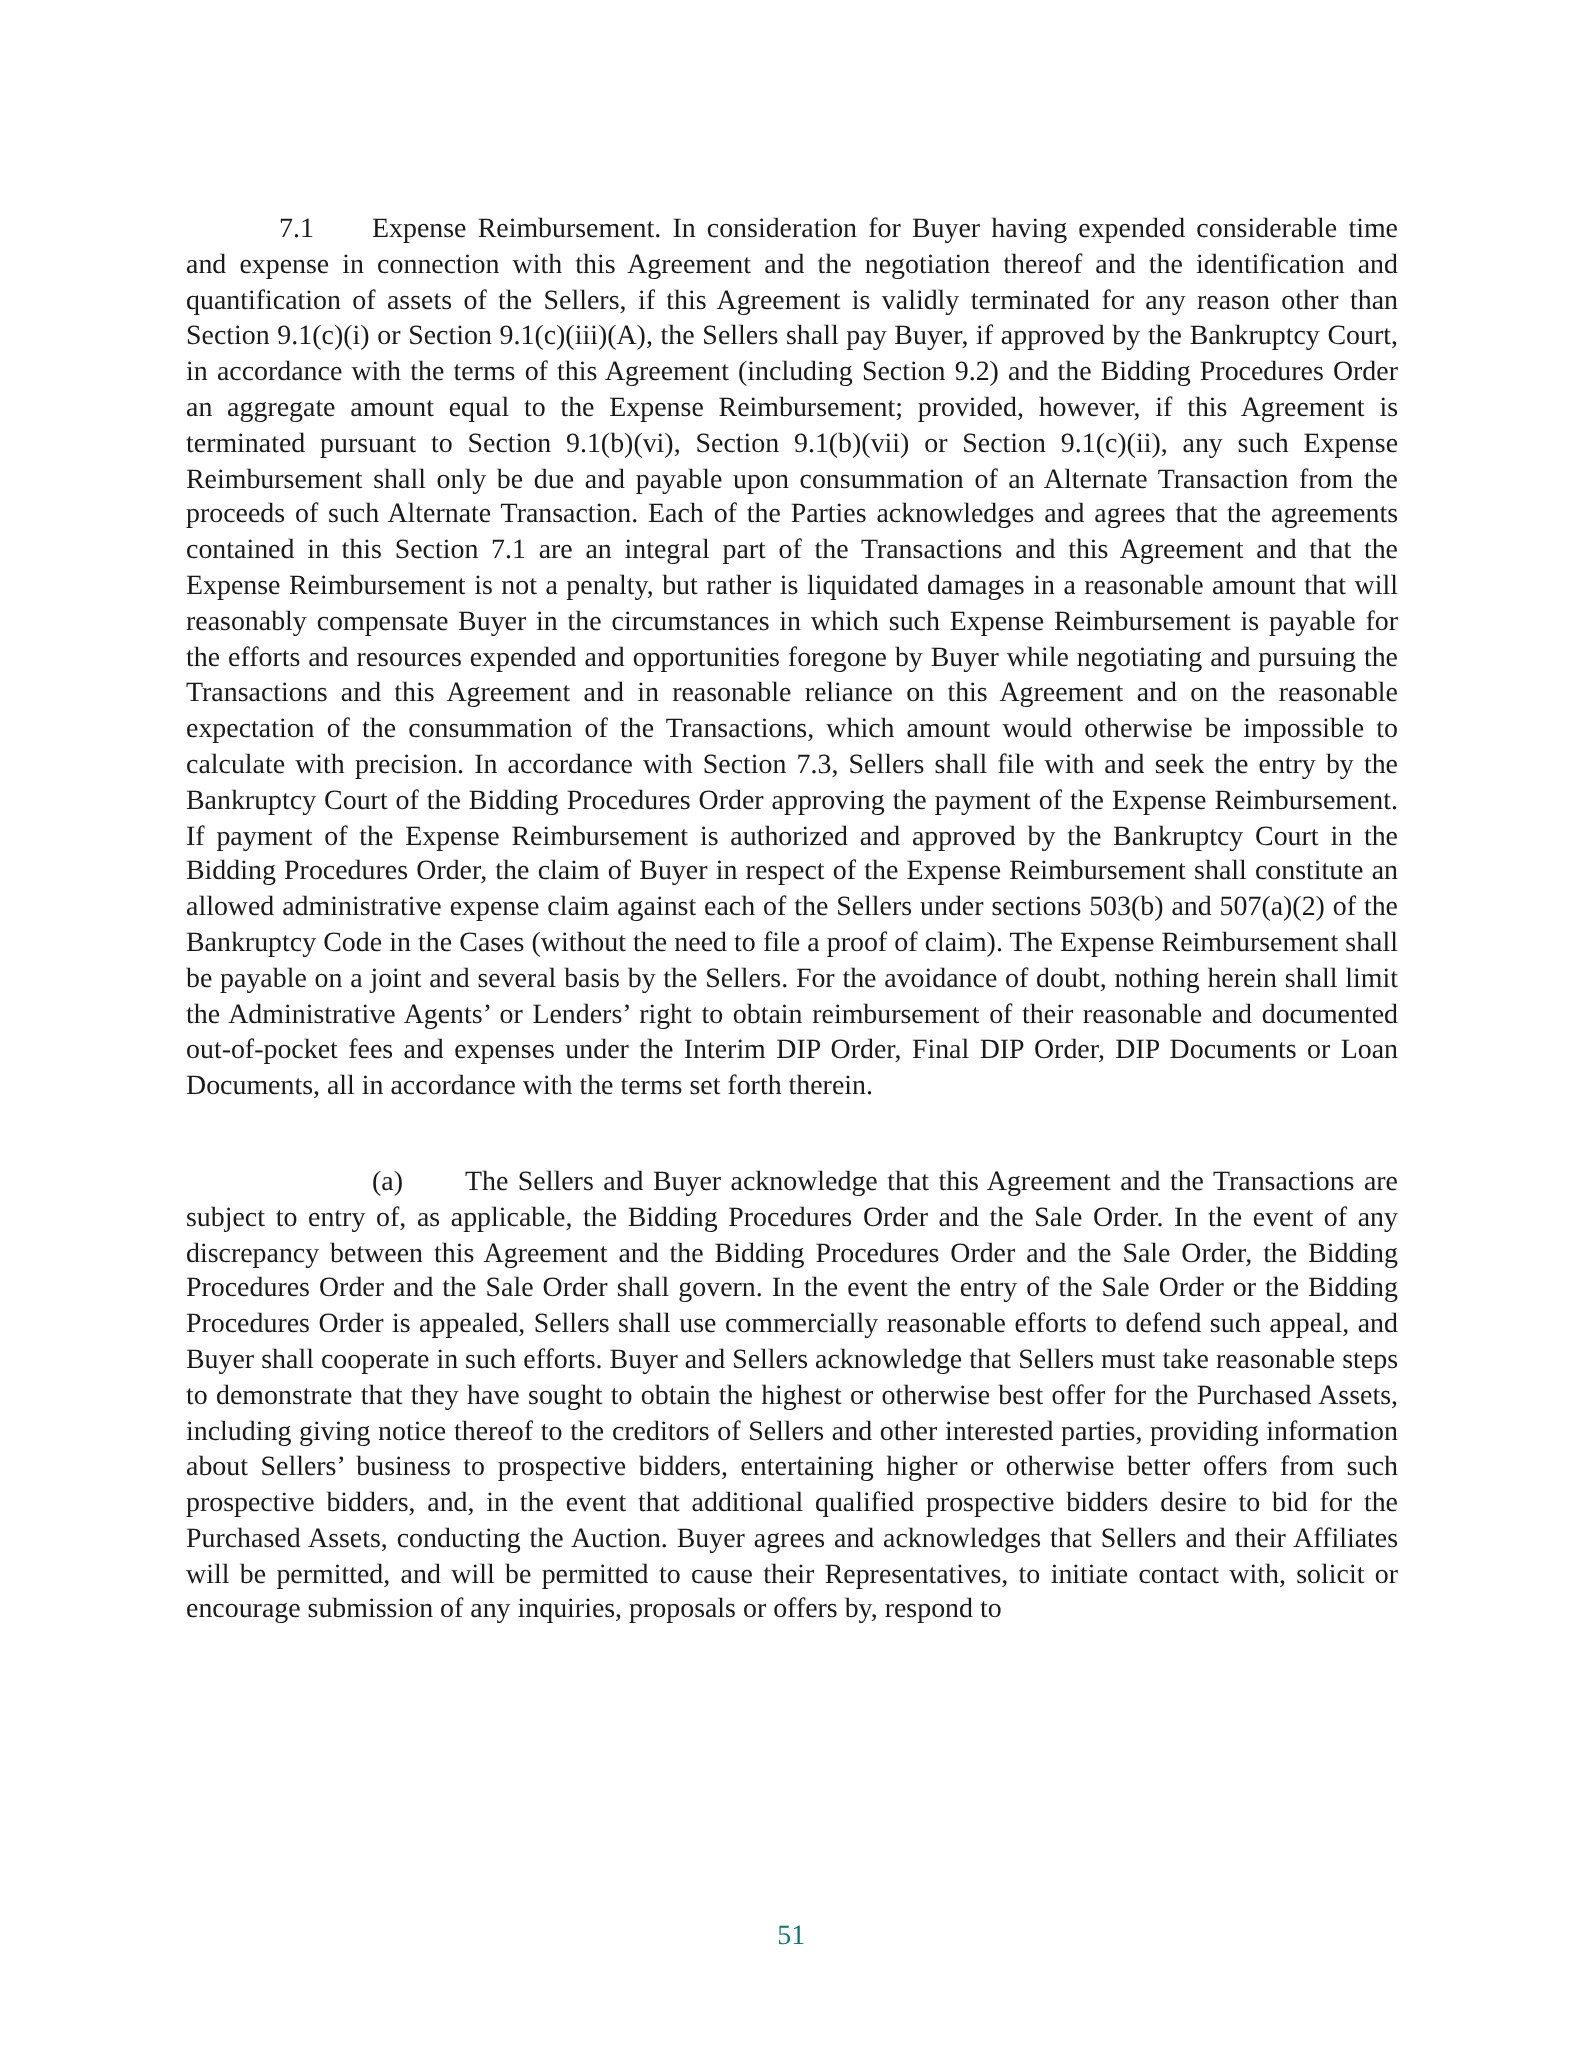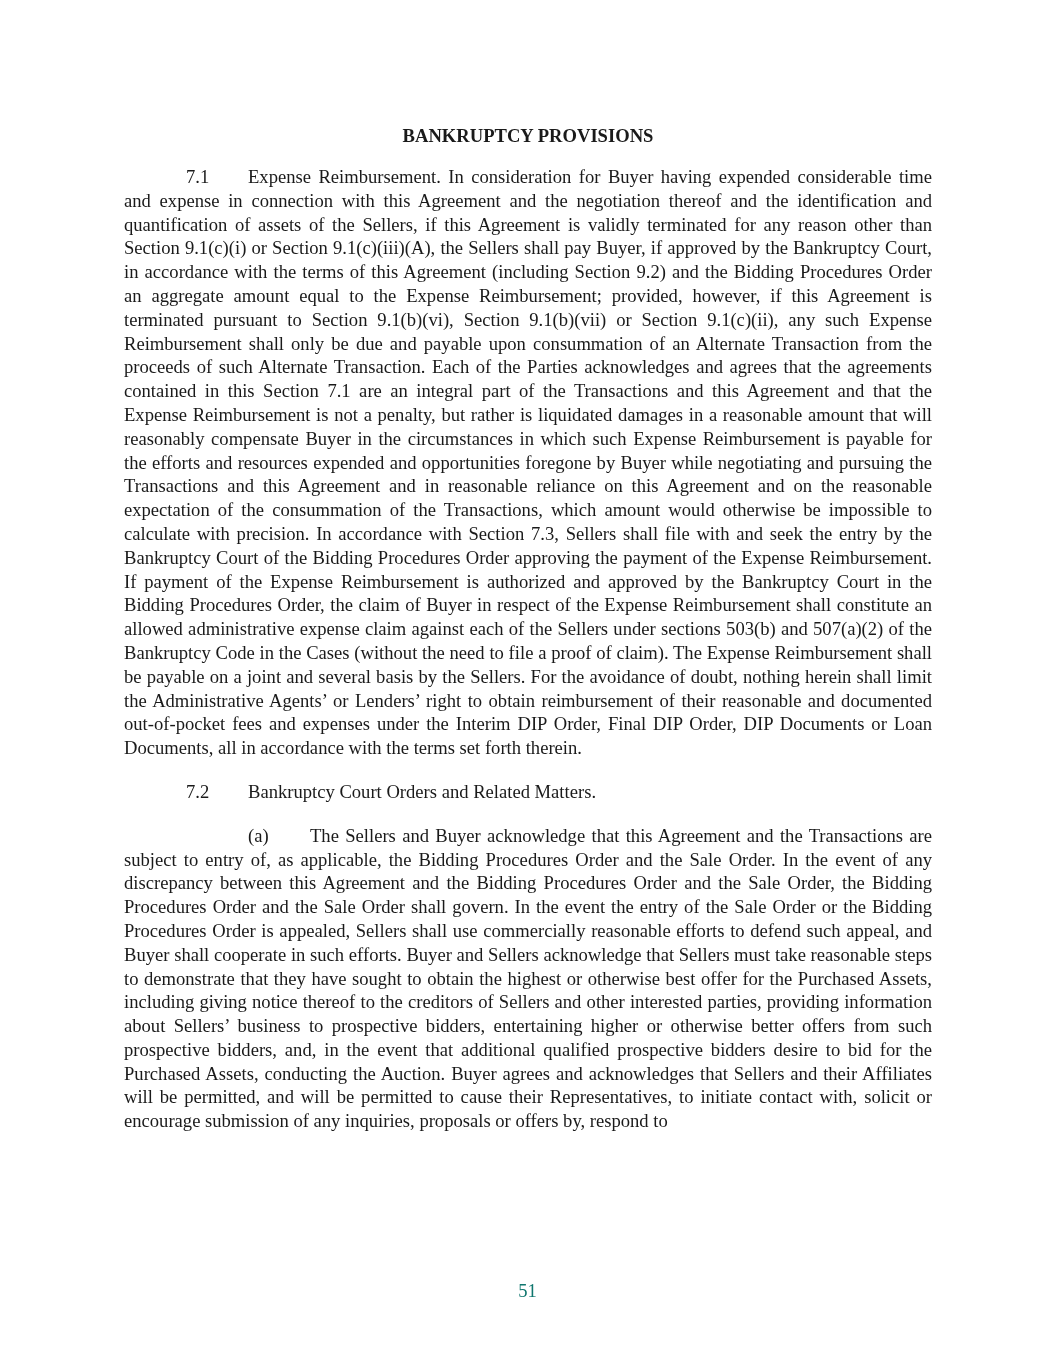--- a/index.html
+++ b/index.html
@@ -18,32 +18,28 @@
   .gap { height: 20px; }
   .page-number {
     position: absolute; left: 0; width: 1055px; top: 1280px; text-align: center;
     font-family: "Liberation Serif", "DejaVu Serif", serif; font-size: 18.6px; color: #0f766e;
   }
 </style>
 </head>
 <body>
 
 <div class="page">
-  <h2 class="title" style="font-size:18.6px;line-height:24px;">BANKRUPTCY PROVISIONS</h2>
   <div class="title-gap"></div>
 
   <p>
     <span class="sec-num">7.1</span><span class="u">Expense Reimbursement</span><span>. In consideration for Buyer having expended considerable time and expense in connection with this Agreement and the negotiation thereof and the identification and quantification of assets of the Sellers, if this Agreement is validly terminated for any reason other than </span><span class="u">Section 9.1(c)(i)</span><span> or</span><span class="u"> Section 9.1(c)(iii)(A)</span><span>, the Sellers shall pay Buyer, if approved by the Bankruptcy Court, in accordance with the terms of this Agreement (including </span><span class="u">Section 9.2)</span><span> and the Bidding Procedures Order an aggregate amount equal to the Expense Reimbursement; </span><span class="u">provided</span><span>, </span><span class="u">however</span><span>, if this Agreement is terminated pursuant to </span><span class="u">Section 9.1(b)(vi)</span><span>, </span><span class="u">Section 9.1(b)(vii)</span><span> or </span><span class="u">Section 9.1(c)(ii)</span><span>, any such Expense Reimbursement shall only be due and payable upon consummation of an Alternate Transaction from the proceeds of such Alternate Transaction. Each of the Parties acknowledges and agrees that the agreements contained in this </span><span class="u">Section 7.1</span><span> are an integral part of the Transactions and this Agreement and that the Expense Reimbursement is not a penalty, but rather is liquidated damages in a reasonable amount that will reasonably compensate Buyer in the circumstances in which such Expense Reimbursement is payable for the efforts and resources expended and opportunities foregone by Buyer while negotiating and pursuing the Transactions and this Agreement and in reasonable reliance on this Agreement and on the reasonable expectation of the consummation of the Transactions, which amount would otherwise be impossible to calculate with precision. In accordance with </span><span class="u">Section 7.3</span><span>, Sellers shall file with and seek the entry by the Bankruptcy Court of the Bidding Procedures Order approving the payment of the Expense Reimbursement. If payment of the Expense Reimbursement is authorized and approved by the Bankruptcy Court in the Bidding Procedures Order, the claim of Buyer in respect of the Expense Reimbursement shall constitute an allowed administrative expense claim against each of the Sellers under sections 503(b) and 507(a)(2) of the Bankruptcy Code in the Cases (without the need to file a proof of claim). The Expense Reimbursement shall be payable on a joint and several basis by the Sellers.  For the avoidance of doubt, nothing herein shall limit the Administrative Agents’ or Lenders’ right to obtain reimbursement of their reasonable and documented out-of-pocket fees and expenses under the Interim DIP Order, Final DIP Order, DIP Documents or Loan Documents, all in accordance with the terms set forth therein.</span>
   </p>
 
   <div class="gap"></div>
 
-  <p>
-    <span class="sec-num">7.2</span><span class="u">Bankruptcy Court Orders and Related Matters</span><span>.</span>
-  </p>
 
   <div class="gap"></div>
 
   <p>
     <span class="sub-num">(a)</span><span>The Sellers and Buyer acknowledge that this Agreement and the Transactions are subject to entry of, as applicable, the Bidding Procedures Order and the Sale Order. In the event of any discrepancy between this Agreement and the Bidding Procedures Order and the Sale Order, the Bidding Procedures Order and the Sale Order shall govern. In the event the entry of the Sale Order or the Bidding Procedures Order is appealed, Sellers shall use commercially reasonable efforts to defend such appeal, and Buyer shall cooperate in such efforts. Buyer and Sellers acknowledge that Sellers must take reasonable steps to demonstrate that they have sought to obtain the highest or otherwise best offer for the Purchased Assets, including giving notice thereof to the creditors of Sellers and other interested parties, providing information about Sellers’ business to prospective bidders, entertaining higher or otherwise better offers from such prospective bidders, and, in the event that additional qualified prospective bidders desire to bid for the Purchased Assets, conducting the Auction. Buyer agrees and acknowledges that Sellers and their Affiliates will be permitted, and will be permitted to cause their Representatives, to initiate contact with, solicit or encourage submission of any inquiries, proposals or offers by, respond to</span>
   </p>
 </div>
 
 <div class="page-number">51</div>
 

